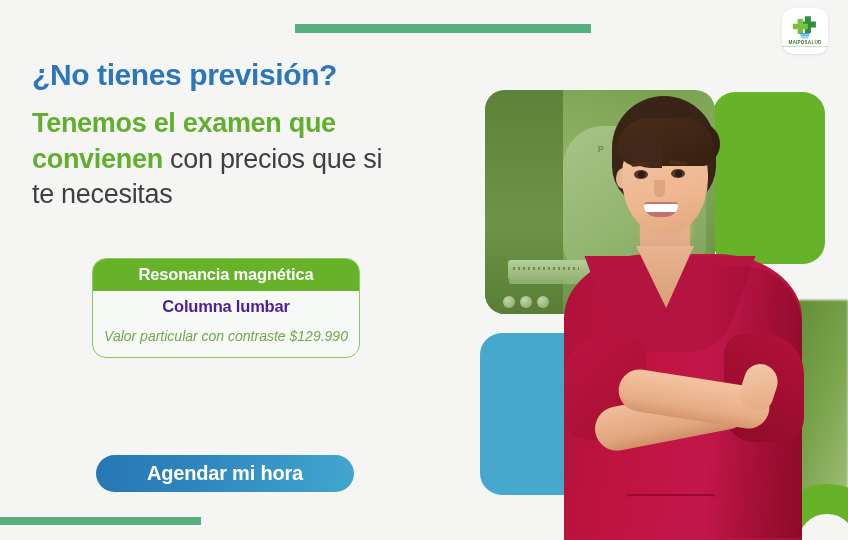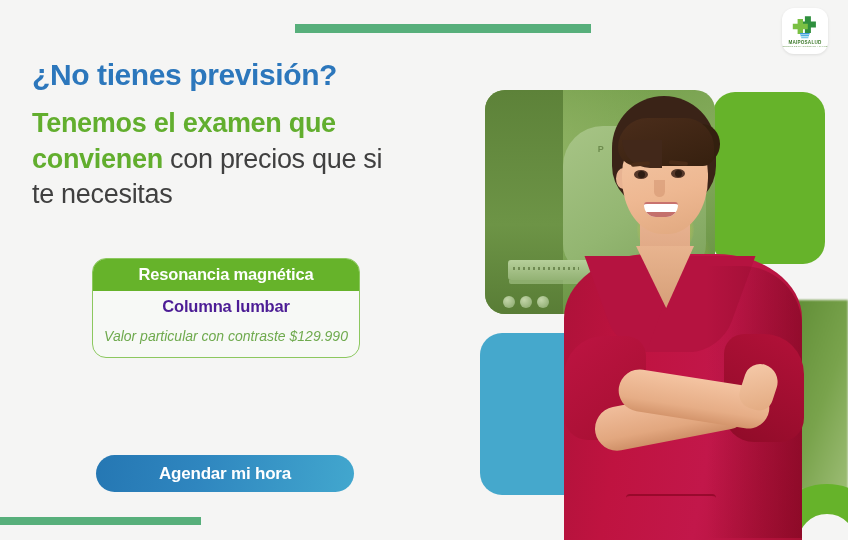--- a/index.html
+++ b/index.html
@@ -103,21 +103,21 @@
 
   
   .cta {
     position: absolute; left: 96px; top: 455px;
     width: 258px; height: 37px;
     border: none; cursor: pointer;
     border-radius: 19px;
     background: linear-gradient(100deg,#2577b3 0%,#2f86bf 40%,#42a7ce 100%);
     color: #ffffff;
     font-family: "Liberation Sans", sans-serif;
-    font-size: 17px; font-weight: bold;
+    font-size: 20px; font-weight: bold;
     letter-spacing: -.2px;
   }
 
   
   .right-green-rect {
     position: absolute; left: 713px; top: 92px;
     width: 112px; height: 172px;
     background: #66b32a;
     border-radius: 22px;
   }

